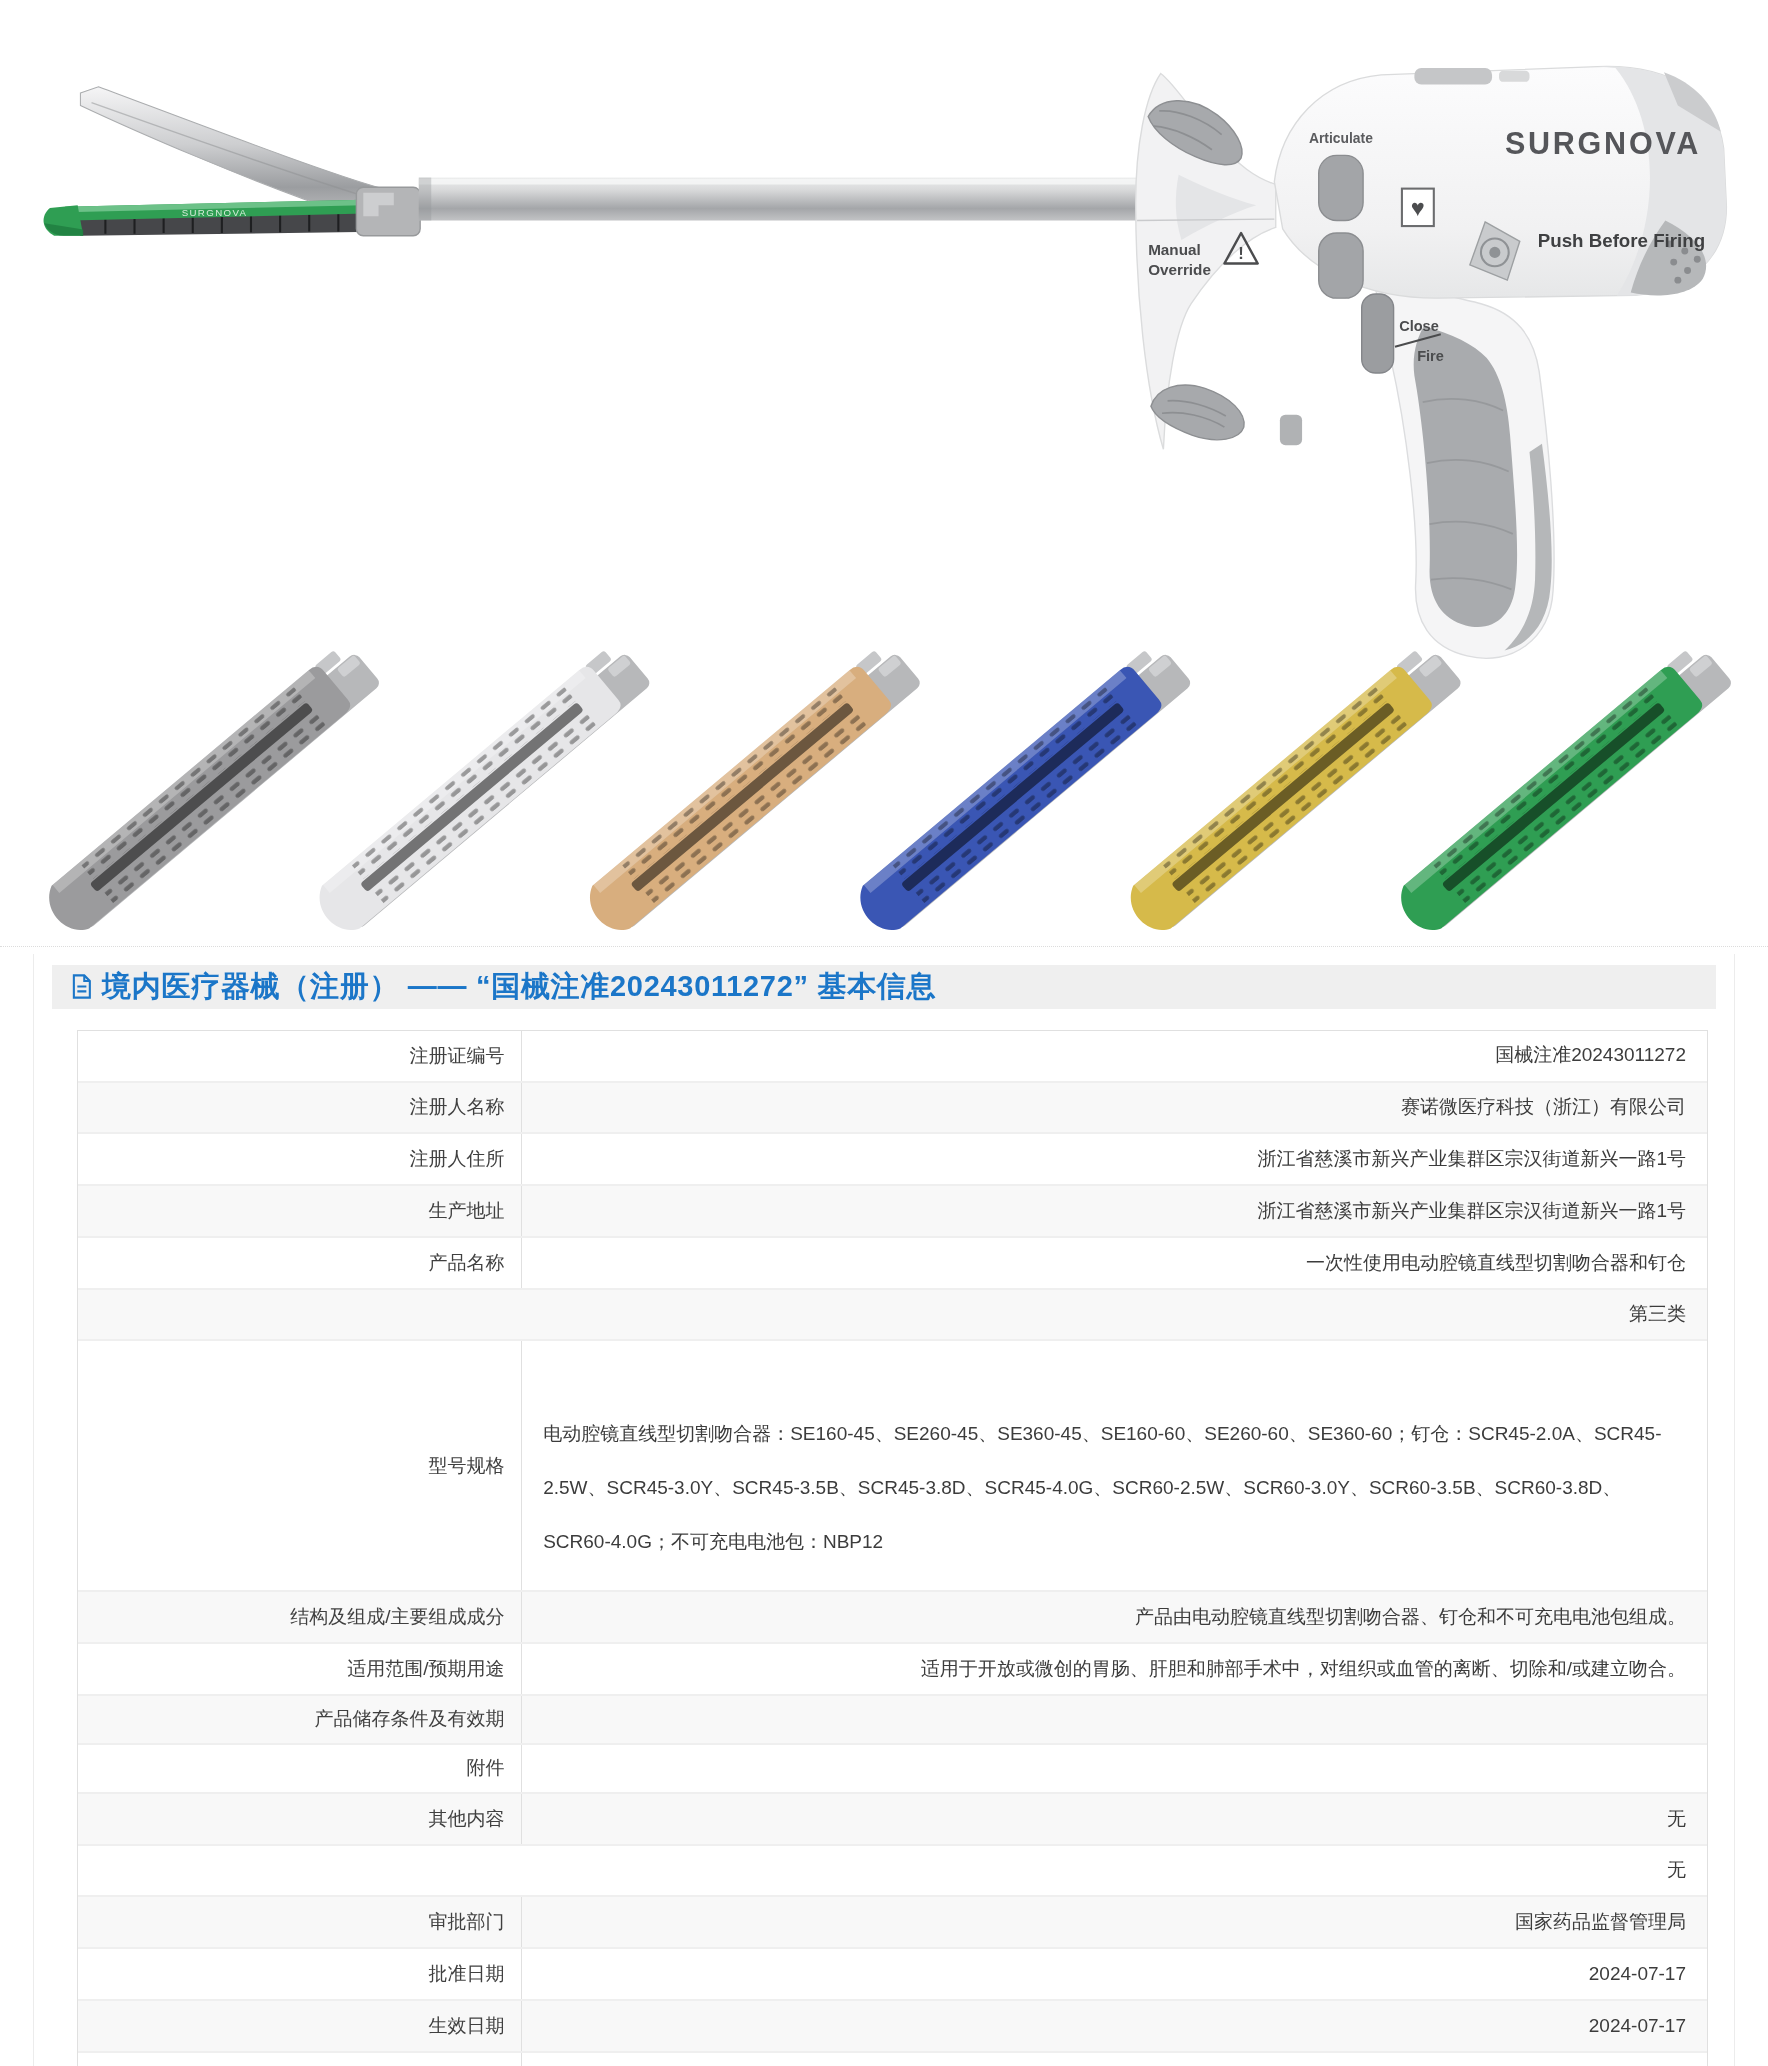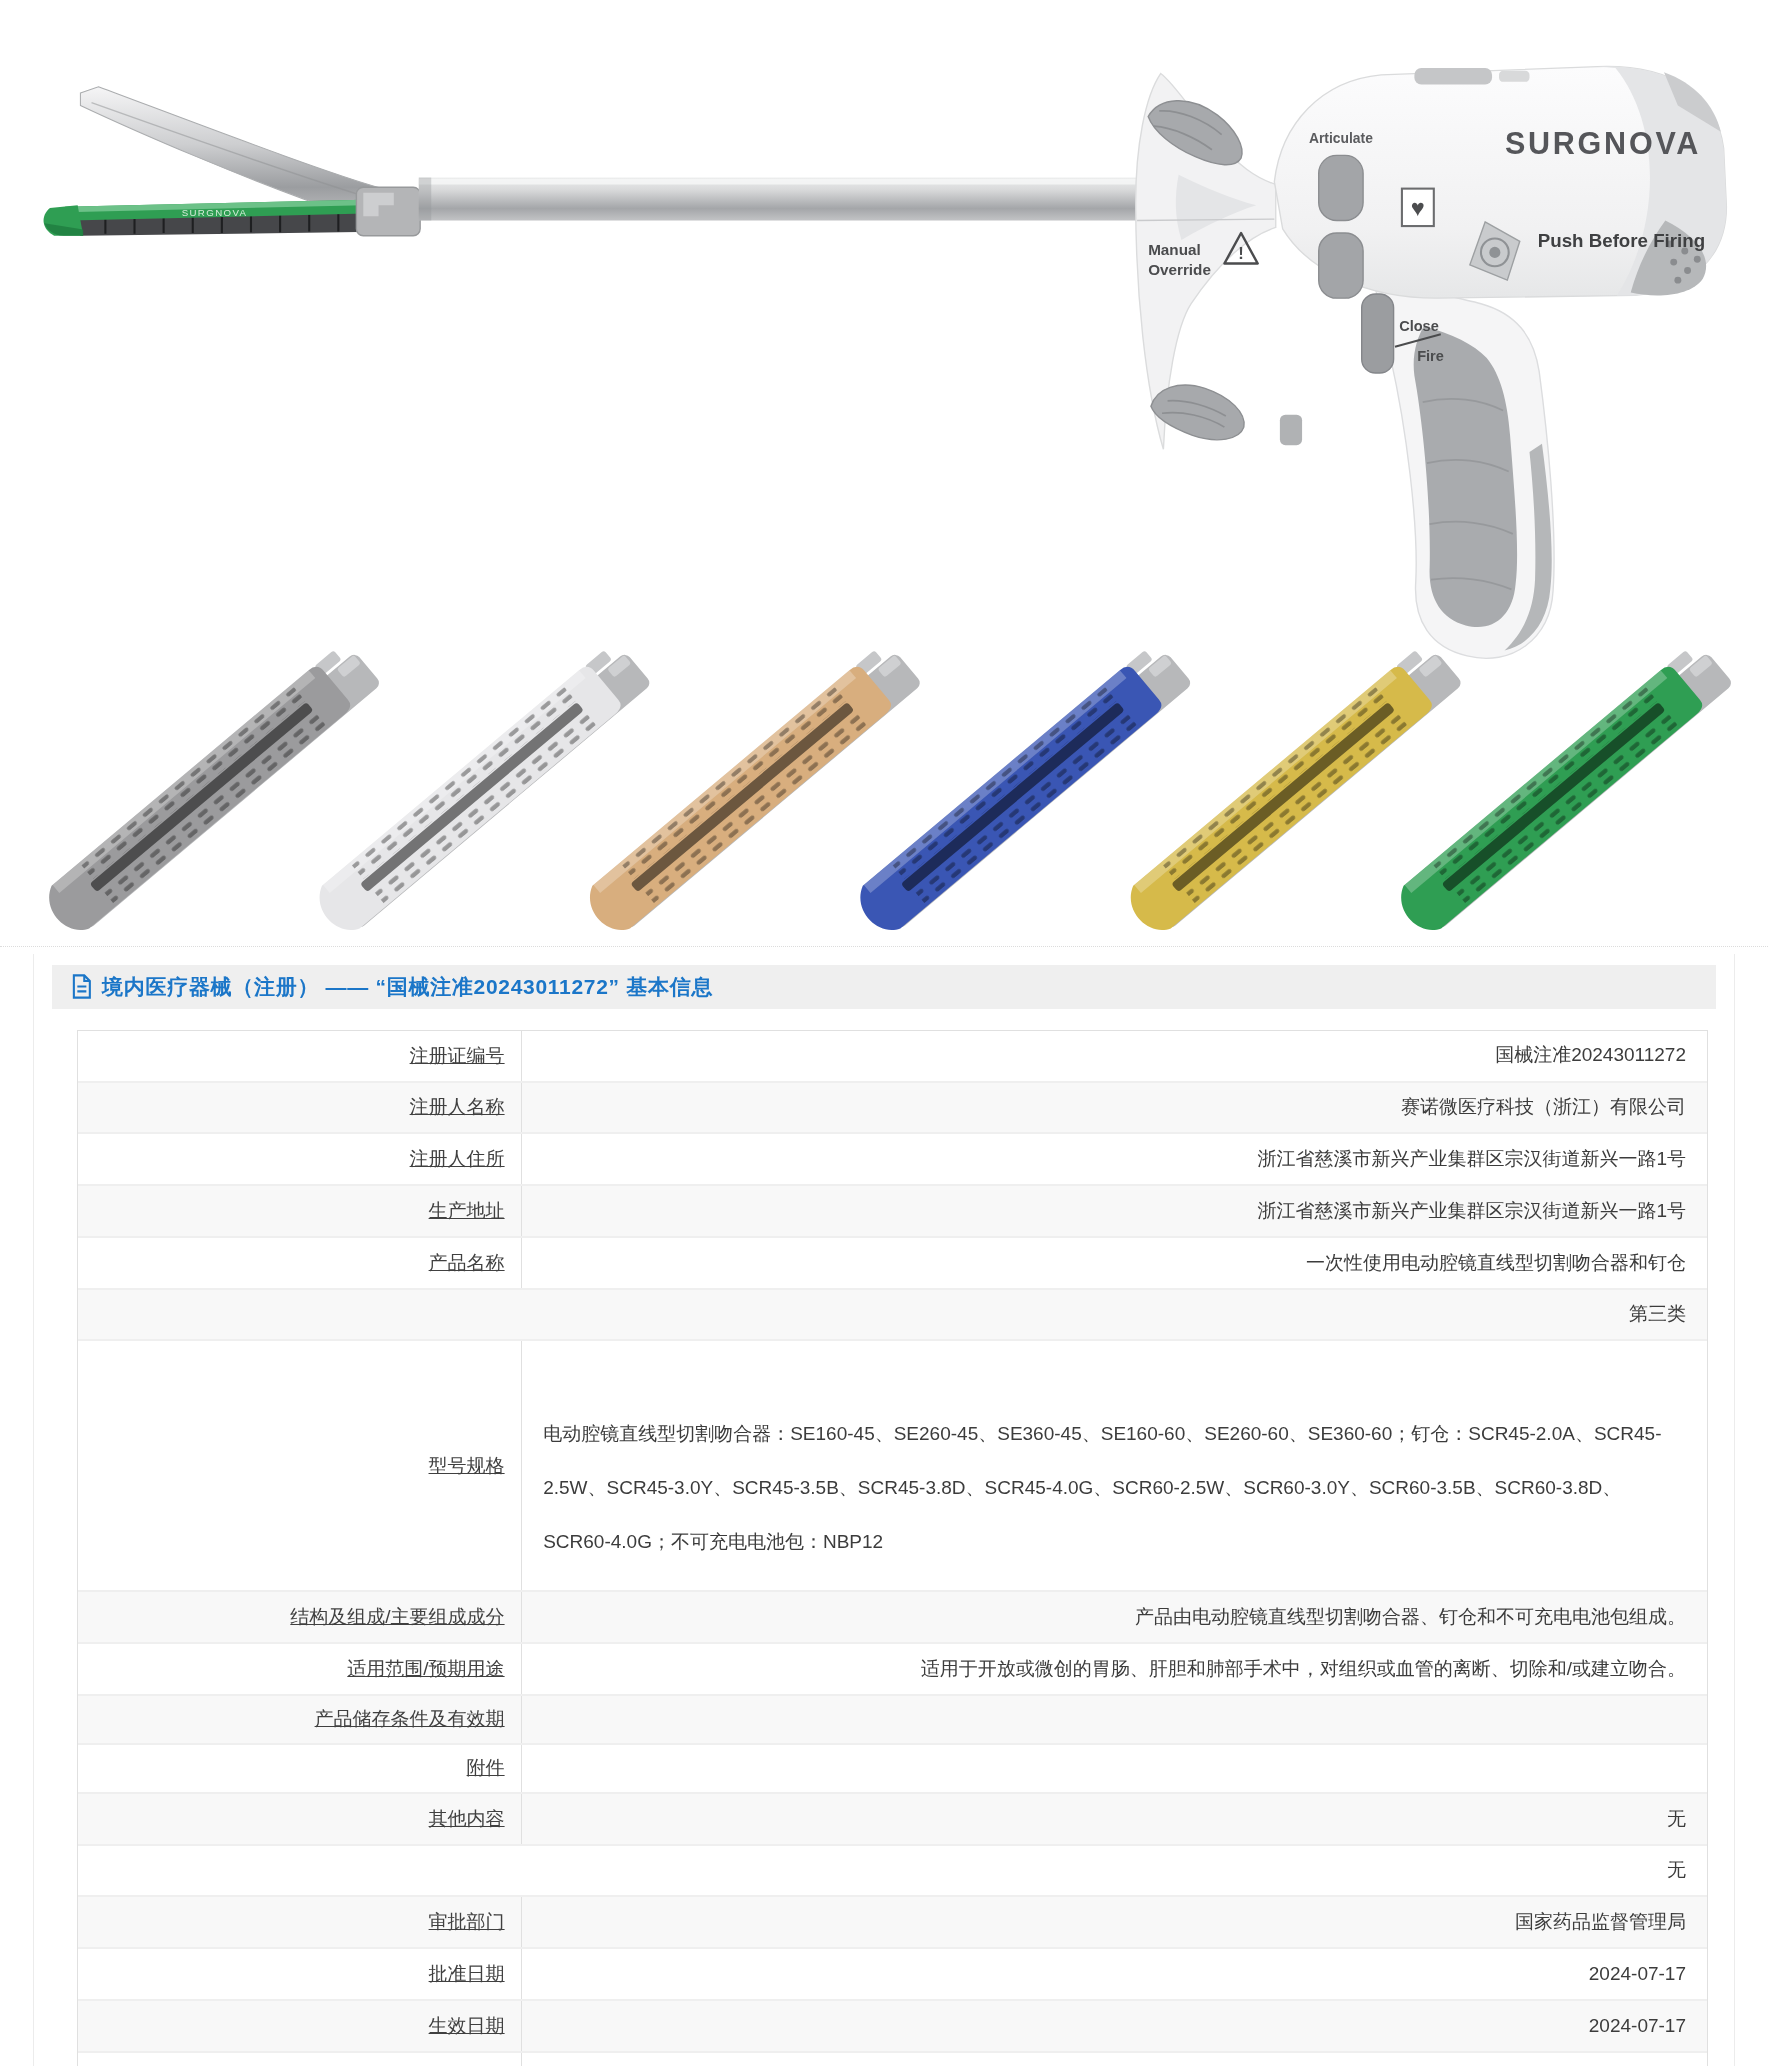--- a/index.html
+++ b/index.html
@@ -4,30 +4,30 @@
 <style>
   html,body{margin:0;padding:0;}
   body{
     width:1768px;height:2066px;overflow:hidden;background:#ffffff;
     font-family:"Liberation Sans","DejaVu Sans",sans-serif;color:#3c3c3c;
   }
   .hero{display:block;width:1768px;height:943px;}
   .dotted-sep{height:0;border-top:1.4px dotted #dcdcdc;margin:2.8px 0 0 0;}
   .content{margin:7px 33px 0 33px;border-left:0.7px solid #ececec;border-right:0.7px solid #ececec;padding:11px 18px 42px 18px;}
   .section-bar{background:#efefef;height:44px;display:flex;align-items:center;padding:0 19.4px;gap:9.7px;}
-  .section-title{color:#1b76c8;font-size:21px;font-weight:bold;letter-spacing:0.7px;}
+  .section-title{color:#1b76c8;font-size:29px;font-weight:bold;letter-spacing:0.7px;}
   .doc-icon{flex:0 0 auto;}
   .reg-table{margin:21px 0 0 25px;width:1629px;border:0.7px solid #e0e0e0;background:#fff;}
   .row{display:flex;min-height:47px;border-bottom:2.1px solid #efefef;background:#ffffff;}
   .row:nth-child(even){background:#f8f8f8;}
   .row:last-child{border-bottom:2.1px solid #e3e3e3;}
   .cell-label{
     flex:0 0 410px;max-width:410px;border-right:0.7px solid #e0e0e0;
     display:flex;align-items:center;justify-content:flex-end;gap:5.5px;
-    padding:7px 16.6px;color:#404040;font-size:19px;text-align:right;text-decoration:underline;
+    padding:7px 16.6px;color:#404040;font-size:19px;text-align:right;
   }
   .cell-value{
     flex:1;display:flex;align-items:center;
     padding:9.7px 21px;color:#3c3c3c;font-size:19px;line-height:1.6;justify-content:flex-end;
   }
   .row.tall .cell-value{line-height:54px;padding:21px 21px;margin-top:45px;}
   svg text{user-select:none;}
 </style>
 </head>
 <body>

